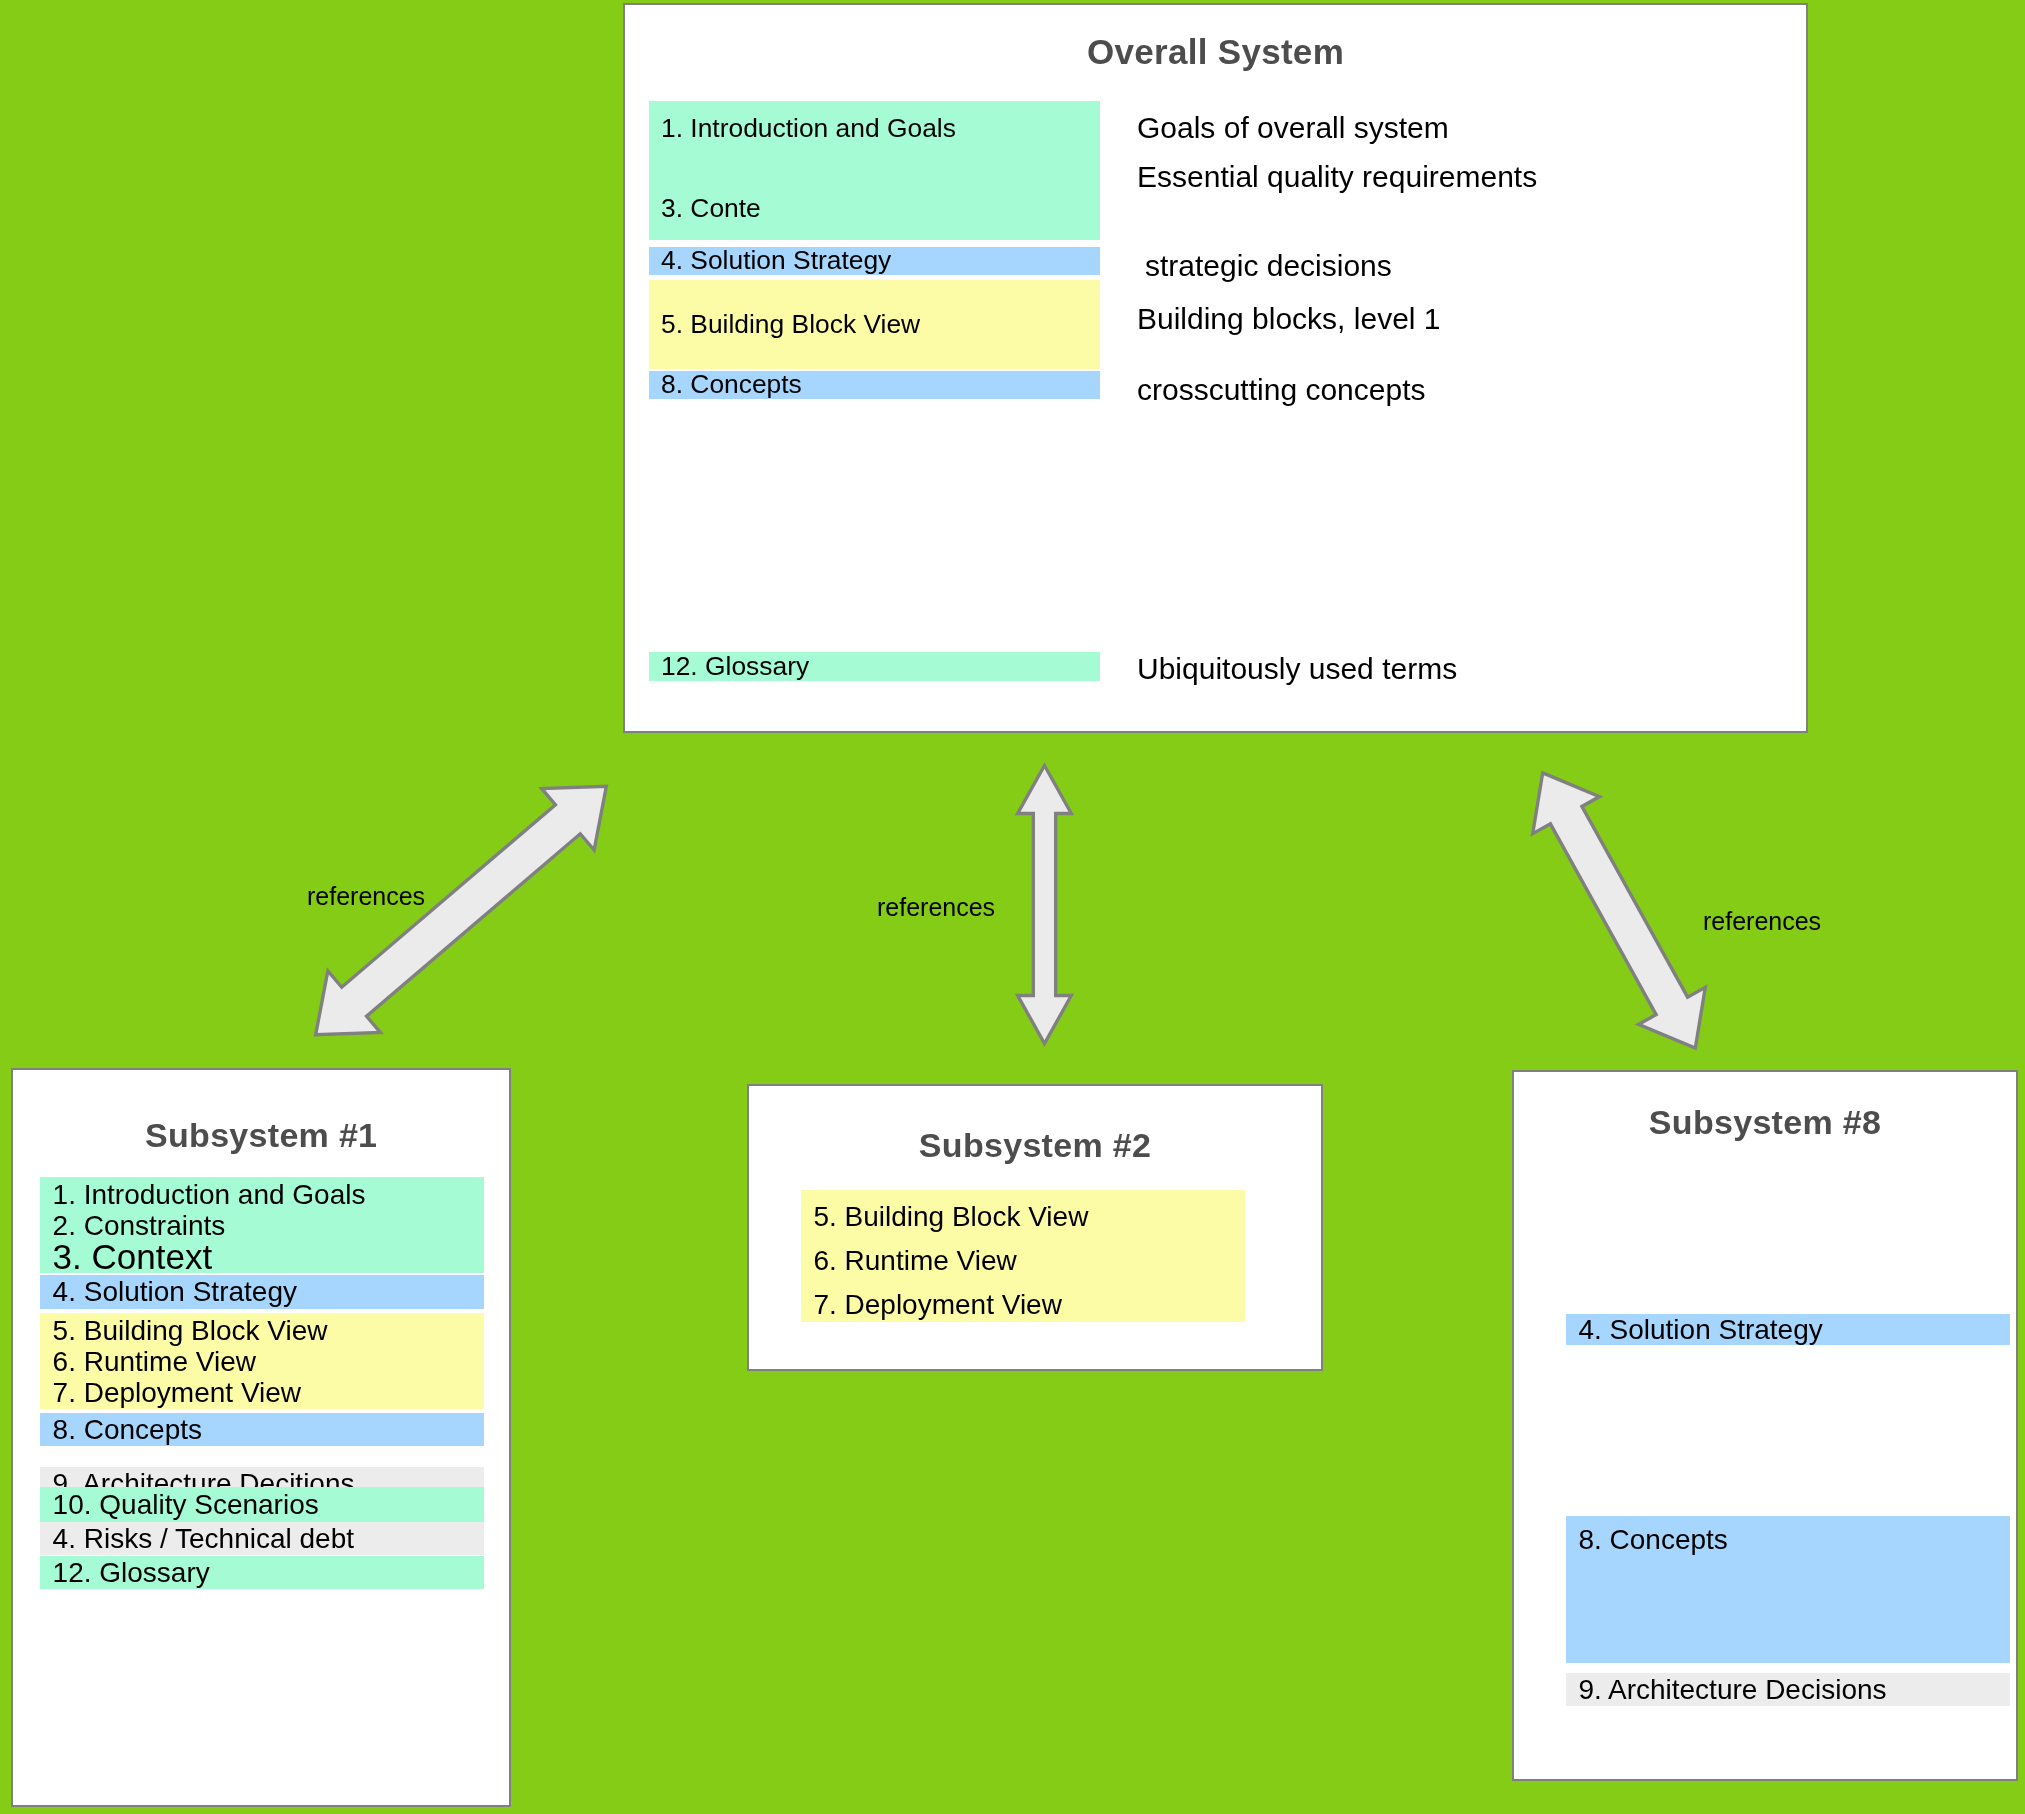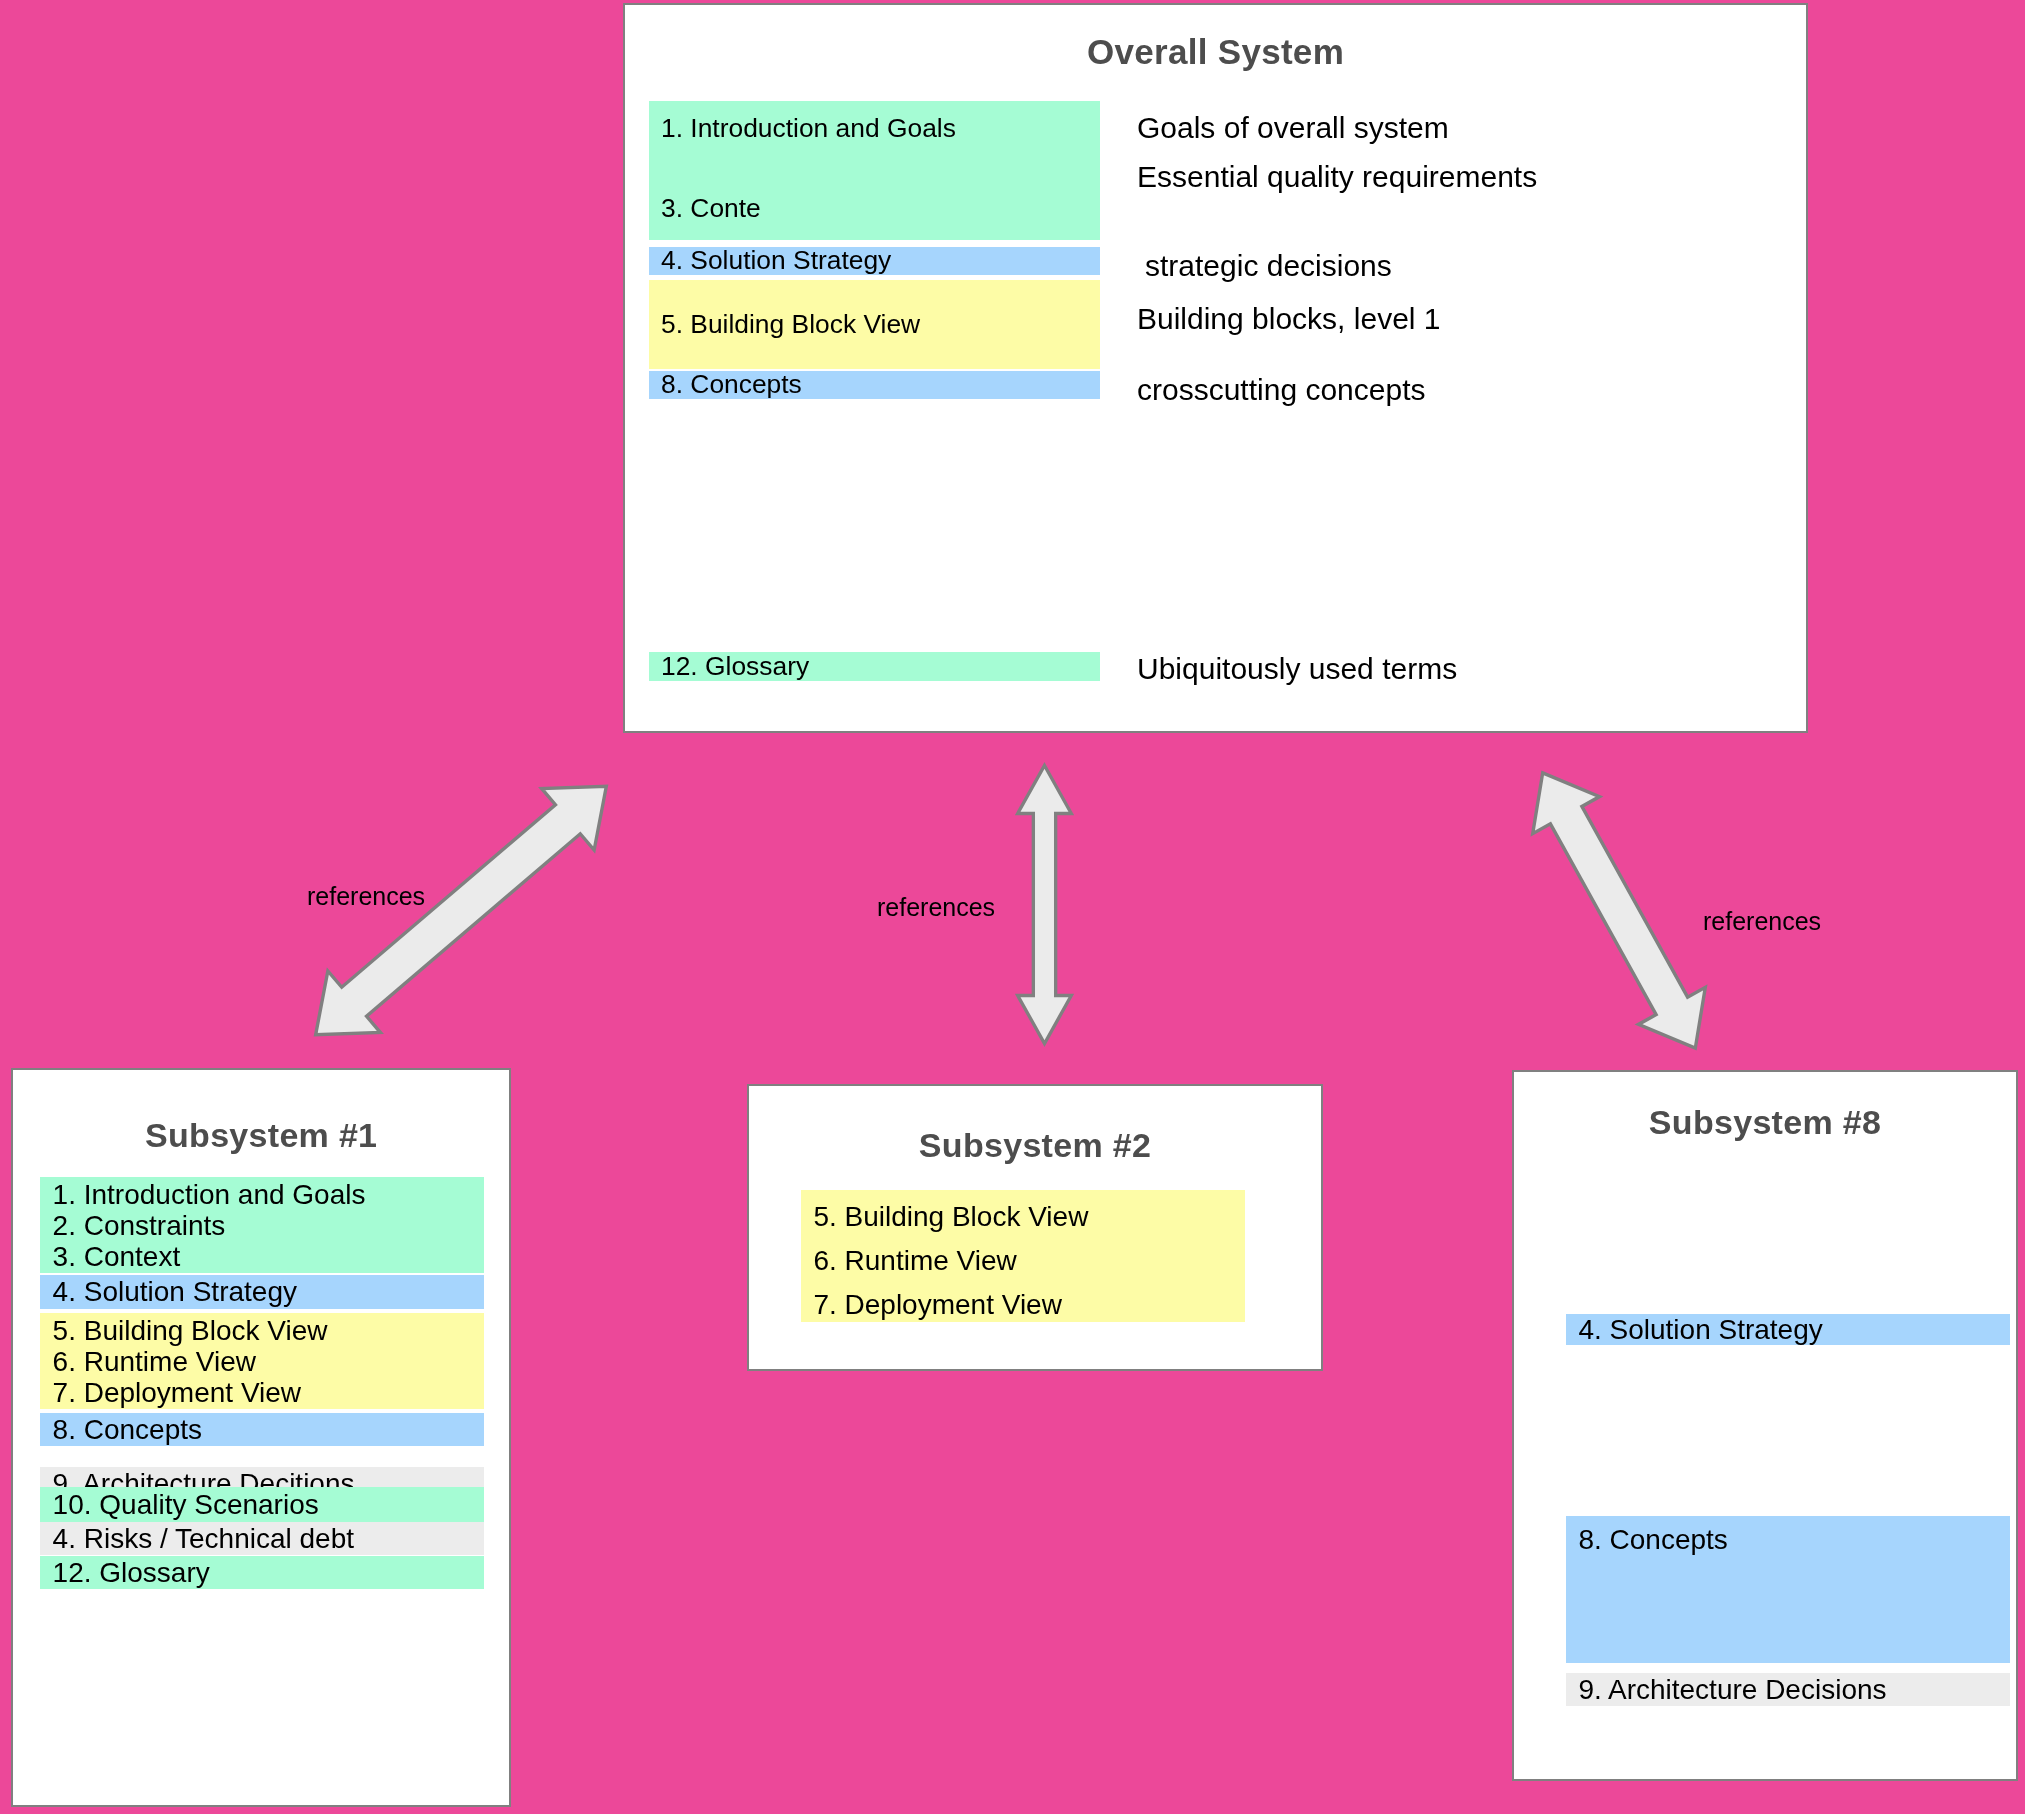--- a/index.html
+++ b/index.html
@@ -1,17 +1,17 @@
 <!DOCTYPE html>
 <html style="font-size:9px"><head>
 <meta charset="utf-8">
 <style>
   html,body{margin:0;padding:0;background:#ffffff;}
   body{font-family:"Liberation Sans", sans-serif;-webkit-font-smoothing:antialiased;}
-  #canvas{position:relative;width:2025px;height:1814px;background:#ec4899;overflow:hidden;}
+  #canvas{position:relative;width:2025px;height:1814px;background:#84cc16;overflow:hidden;}
 
   .box{position:absolute;background:#ffffff;border:2.8px solid #808080;box-sizing:border-box;}
 
   .box-title{position:absolute;width:100%;text-align:center;font-weight:bold;color:#4d4d4d;letter-spacing:0.3px;}
 
   .bar{position:absolute;box-sizing:border-box;display:flex;align-items:center;color:#000000;}
   .bar .bar-label{display:block;width:100%;padding-left:12.4px;}
   .bar.multi{display:block;}
   .bar.multi .bar-label{display:block;padding-left:12.4px;}
 
@@ -91,21 +91,21 @@
   </svg>
   <div class="edge-label" style="left:1703px;top:907px;font-size:25px;">references</div>
 
   <div class="box" style="left:11.2px;top:1068px;width:500px;height:739px;">
 
     <div class="box-title" style="top:46px;left:0;font-size:34px;">Subsystem #1</div>
 
     <div class="bar multi green" style="left:27px;top:107px;width:444px;height:96px;">
       <span class="bar-label" style="font-size:28px;line-height:31px;padding-top:2.2px;">1. Introduction and Goals</span>
       <span class="bar-label" style="font-size:28px;line-height:31px;">2. Constraints</span>
-      <span class="bar-label" style="font-size:28px;line-height:31px;">3. Context</span>
+      <span class="bar-label" style="font-size:35px;line-height:31px;">3. Context</span>
     </div>
 
     <div class="bar blue" style="left:27px;top:205px;width:444px;height:34px;">
       <span class="bar-label" style="font-size:28px;">4. Solution Strategy</span>
     </div>
 
     <div class="bar multi yellow" style="left:27px;top:243px;width:444px;height:96px;">
       <span class="bar-label" style="font-size:28px;line-height:31px;padding-top:2.2px;">5. Building Block View</span>
       <span class="bar-label" style="font-size:28px;line-height:31px;">6. Runtime View</span>
       <span class="bar-label" style="font-size:28px;line-height:31px;">7. Deployment View</span>

